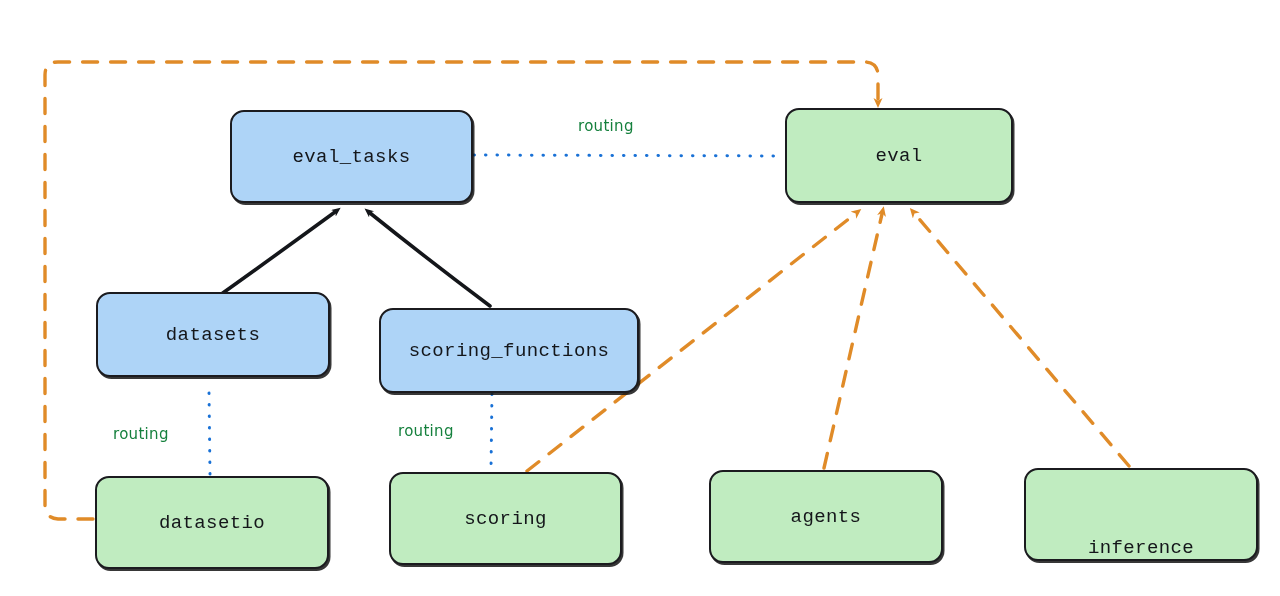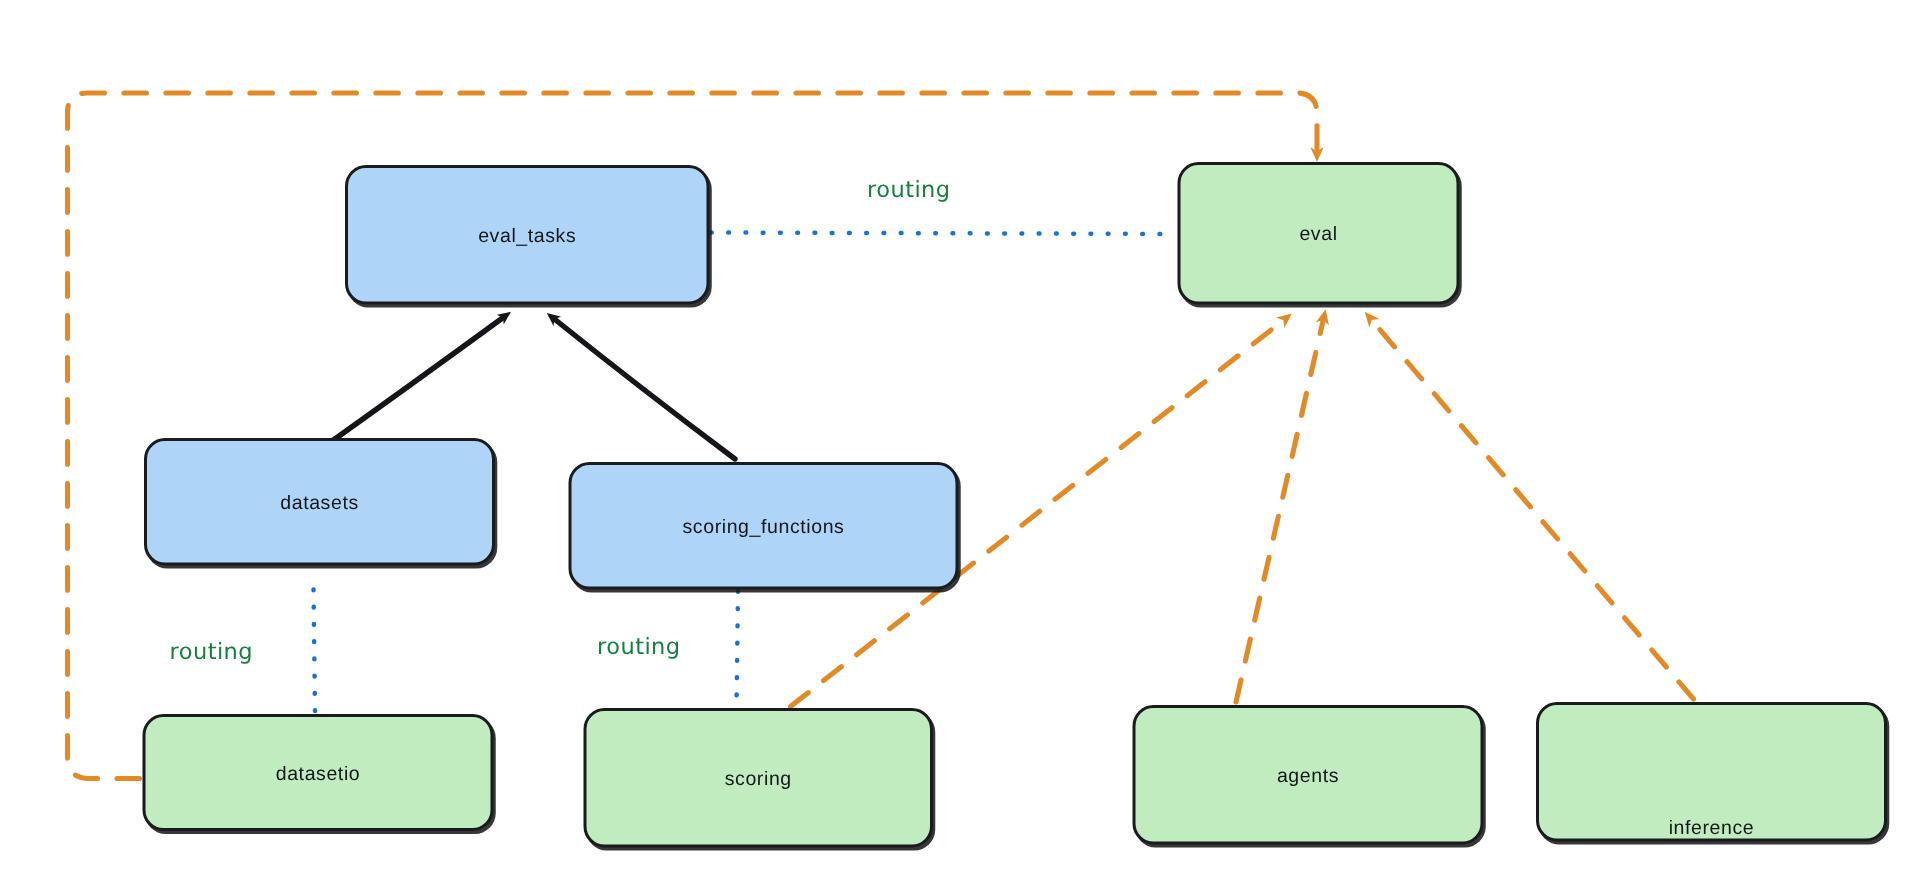--- a/index.html
+++ b/index.html
@@ -29,22 +29,22 @@
     box-sizing: border-box;
     border: 2.6px solid #1b1b1f;
     border-radius: 14px;
     display: flex;
     align-items: center;
     justify-content: center;
     z-index: 3;
     box-shadow: 1.5px 2px 0 rgba(20,20,20,0.85);
   }
   .node .label {
-    font-family: Liberation Sans, sans-serif;
-    font-size: 13px;
+    font-family: Liberation Mono, monospace;
+    font-size: 19px;
     letter-spacing: 0.4px;
     color: #14161a;
     white-space: nowrap;
   }
   .node.blue  { background: #aed4f7; }
   .node.green { background: #c0ecc0; }
 
   .edge-label {
     position: absolute;
     font-family: "DejaVu Sans", sans-serif;
@@ -86,41 +86,41 @@
 
     <path d="M 824 468 L 882 214" fill="none" stroke="#e08b28" stroke-width="3.4" stroke-linecap="round" stroke-dasharray="15 13" marker-end="url(#arrow-orange)"></path>
 
     <path d="M 1129 466 L 915 214" fill="none" stroke="#e08b28" stroke-width="3.4" stroke-linecap="round" stroke-dasharray="15 13" marker-end="url(#arrow-orange)"></path>
   </svg>
 
   <div class="node blue" style="left:230px; top:110px; width:243px; height:93px;">
     <span class="label">eval_tasks</span>
   </div>
 
-  <div class="node green" style="left:785px; top:108px; width:188px; height:95px;">
+  <div class="node green" style="left:785px; top:108px; width:228px; height:95px;">
     <span class="label">eval</span>
   </div>
 
   <div class="node blue" style="left:96px; top:292px; width:234px; height:85px;">
     <span class="label">datasets</span>
   </div>
 
   <div class="node blue" style="left:379px; top:308px; width:260px; height:85px;">
     <span class="label">scoring_functions</span>
   </div>
 
-  <div class="node green" style="left:95px; top:476px; width:234px; height:78px;">
+  <div class="node green" style="left:95px; top:476px; width:234px; height:93px;">
     <span class="label">datasetio</span>
   </div>
 
   <div class="node green" style="left:389px; top:472px; width:233px; height:93px;">
     <span class="label">scoring</span>
   </div>
 
-  <div class="node green" style="left:709px; top:470px; width:234px; height:93px;margin-left:46px;">
+  <div class="node green" style="left:709px; top:470px; width:234px; height:93px;">
     <span class="label">agents</span>
   </div>
 
   <div class="node green" style="left:1024px; top:468px; width:234px; height:93px;align-items:flex-end;">
     <span class="label">inference</span>
   </div>
 
   <div class="edge-label" style="left:578px; top:117px;">routing</div>
 
   <div class="edge-label" style="left:113px; top:425px;">routing</div>

